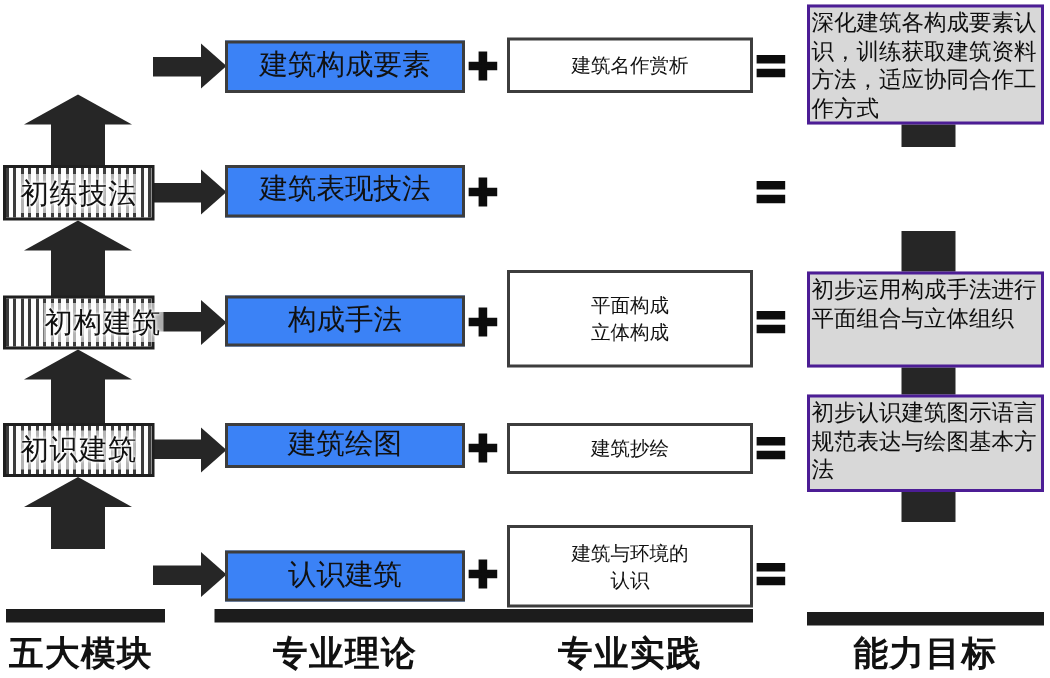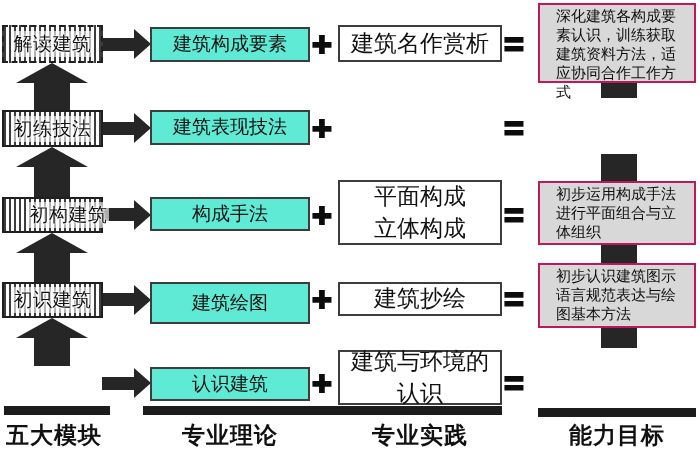--- a/index.html
+++ b/index.html
@@ -47,46 +47,46 @@
     border-left:17px solid #262626;
   }
   .h1s{top:38px;}  .h1h{top:29px;}
   .h2s{top:122px;} .h2h{top:113px;}
   .h3s{top:208px;} .h3h{top:200px;}
   .h4s{top:293px;} .h4h{top:285px;}
   .h5s{top:377px;} .h5h{top:368px;}
 
   
   .tbox{
-    position:absolute;left:150px;width:160px;background:#5eead4;border:2px solid #3d3d3d;
+    position:absolute;left:150px;width:160px;background:#3b82f6;border:2px solid #3d3d3d;
     display:flex;align-items:center;justify-content:center;text-align:center;
     font-size:19px;line-height:1.3;
   }
   .t1{top:27px;height:35px;}
   .t2{top:110px;height:35px;}
   .t3{top:197px;height:34px;}
-  .t4{top:282px;height:42px;}
+  .t4{top:282px;height:30px;}
   .t5{top:367px;height:34px;}
 
   
   .pbox{
     position:absolute;left:338px;width:164px;background:#fff;border:2px solid #3d3d3d;
     display:flex;align-items:center;justify-content:center;text-align:center;
-    font-size:23px;line-height:1.35;white-space:pre-line;
+    font-size:13px;line-height:1.35;white-space:pre-line;
   }
   .p1{top:25px;height:37px;}
   .p2{top:86px;height:81px;}
   .p3{top:180px;height:65px;}
   .p4{top:282px;height:34px;}
   .p5{top:350px;height:55px;}
 
   
   .gbox{
-    position:absolute;left:538px;width:158px;background:#d8d8d8;border:2px solid #be185d;
-    font-size:15px;line-height:19px;padding:1px 16px;text-align:left;
+    position:absolute;left:538px;width:158px;background:#d8d8d8;border:2px solid #4c1d95;
+    font-size:15px;line-height:19px;padding:1px 1px;text-align:left;
     white-space:normal;color:#0e0e0e;
   }
   .g1{top:3px;height:80px;}
   .g2{top:97px;height:58px;}
   .g3{top:181px;height:64px;}
   .g4{top:263px;height:65px;}
   .g5{top:347px;height:58px;}
 
   
   .conn{position:absolute;left:601px;width:36px;background:#262626;}
@@ -142,23 +142,20 @@
   <div class="h-shaft h4s"></div>
   <div class="h-head h4h"></div>
   <div class="h-shaft h5s"></div>
   <div class="h-head h5h"></div>
 
   <div class="conn c1"></div>
   <div class="conn c2"></div>
   <div class="conn c3"></div>
   <div class="conn c4"></div>
 
-  <div class="mbox dashed m1">
-    <span class="mlabel">解读建筑</span>
-  </div>
   <div class="mbox m2">
     <span class="mlabel">初练技法</span>
   </div>
   <div class="mbox m3">
     <span class="mlabel">初构建筑</span>
   </div>
   <div class="mbox m4">
     <span class="mlabel">初识建筑</span>
   </div>
 

